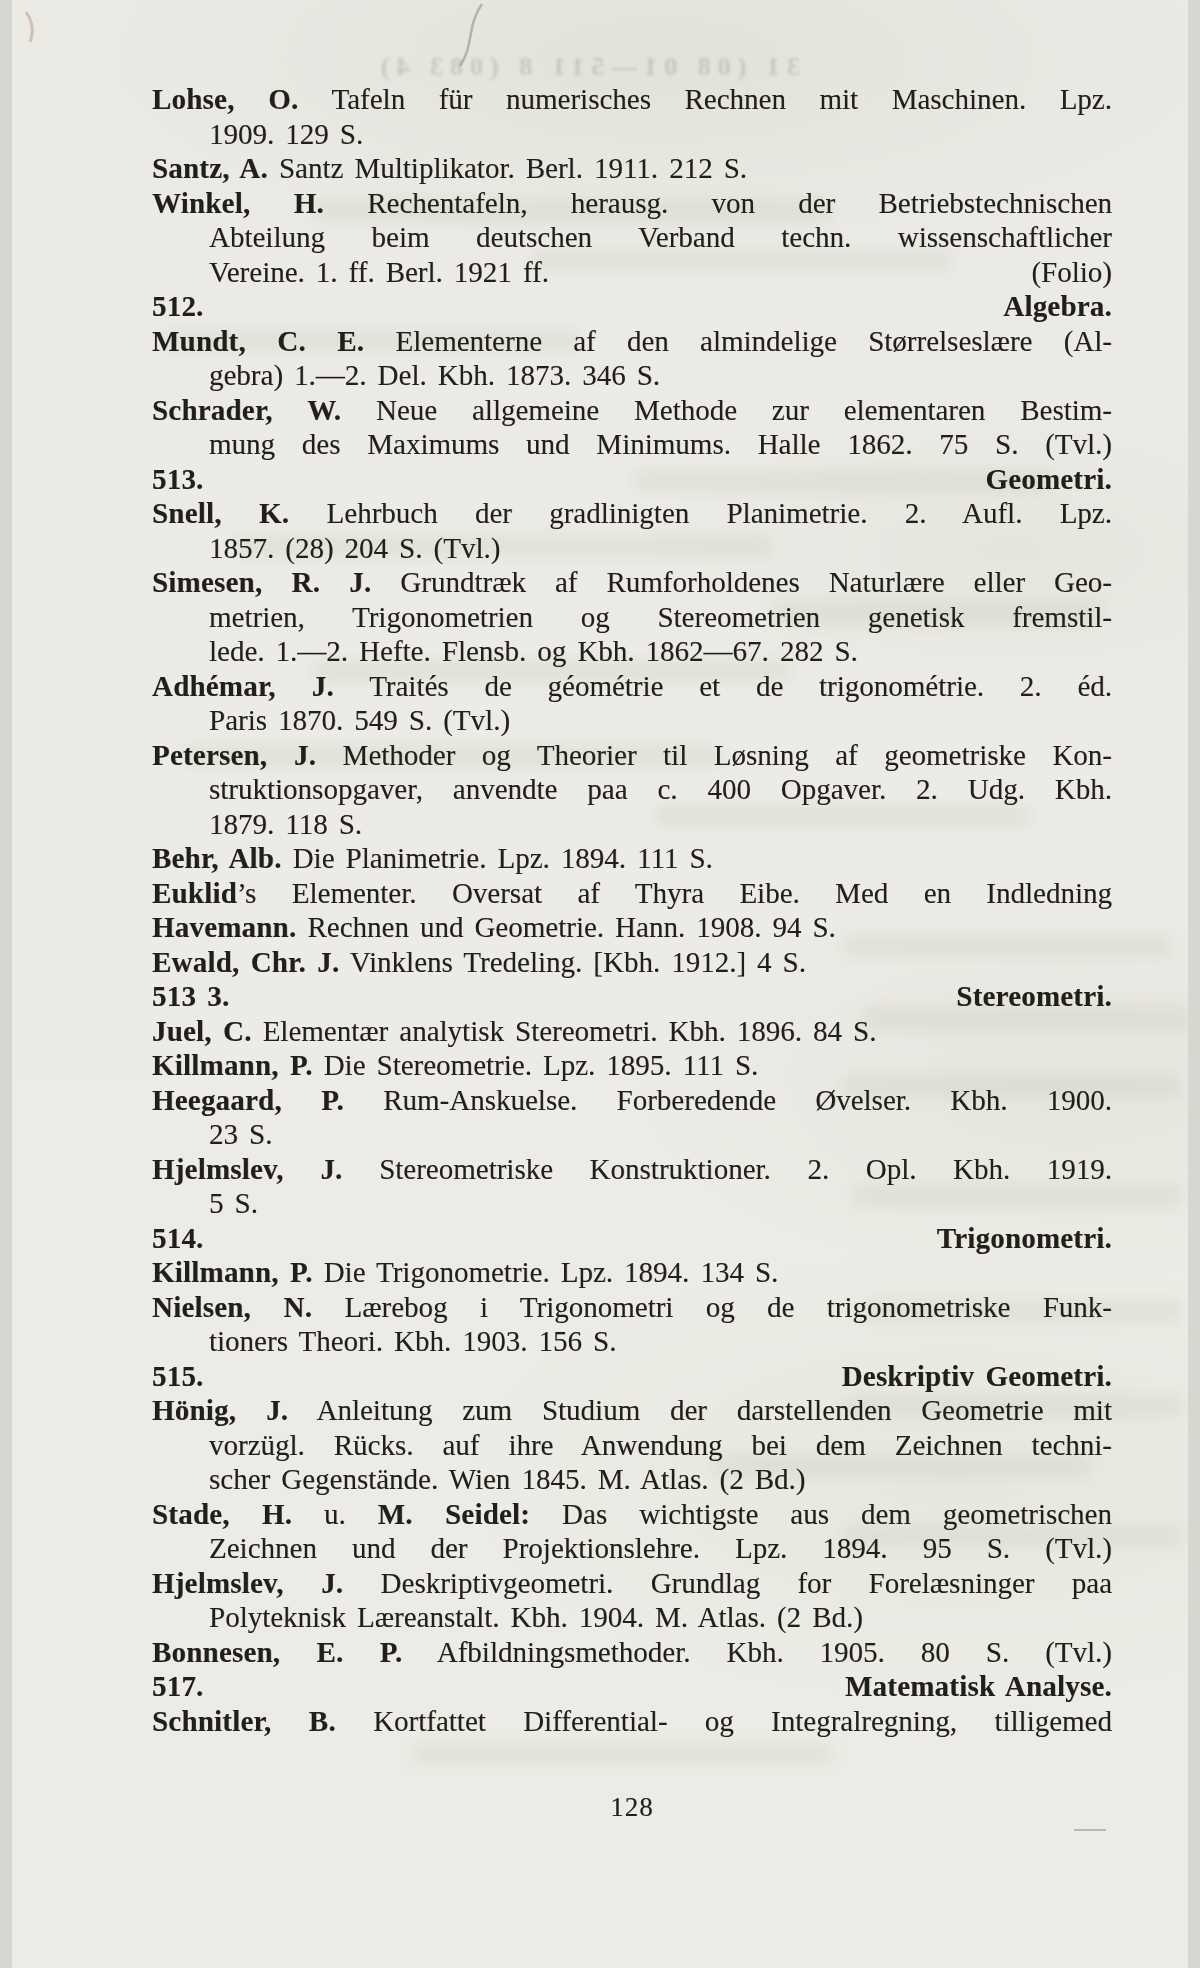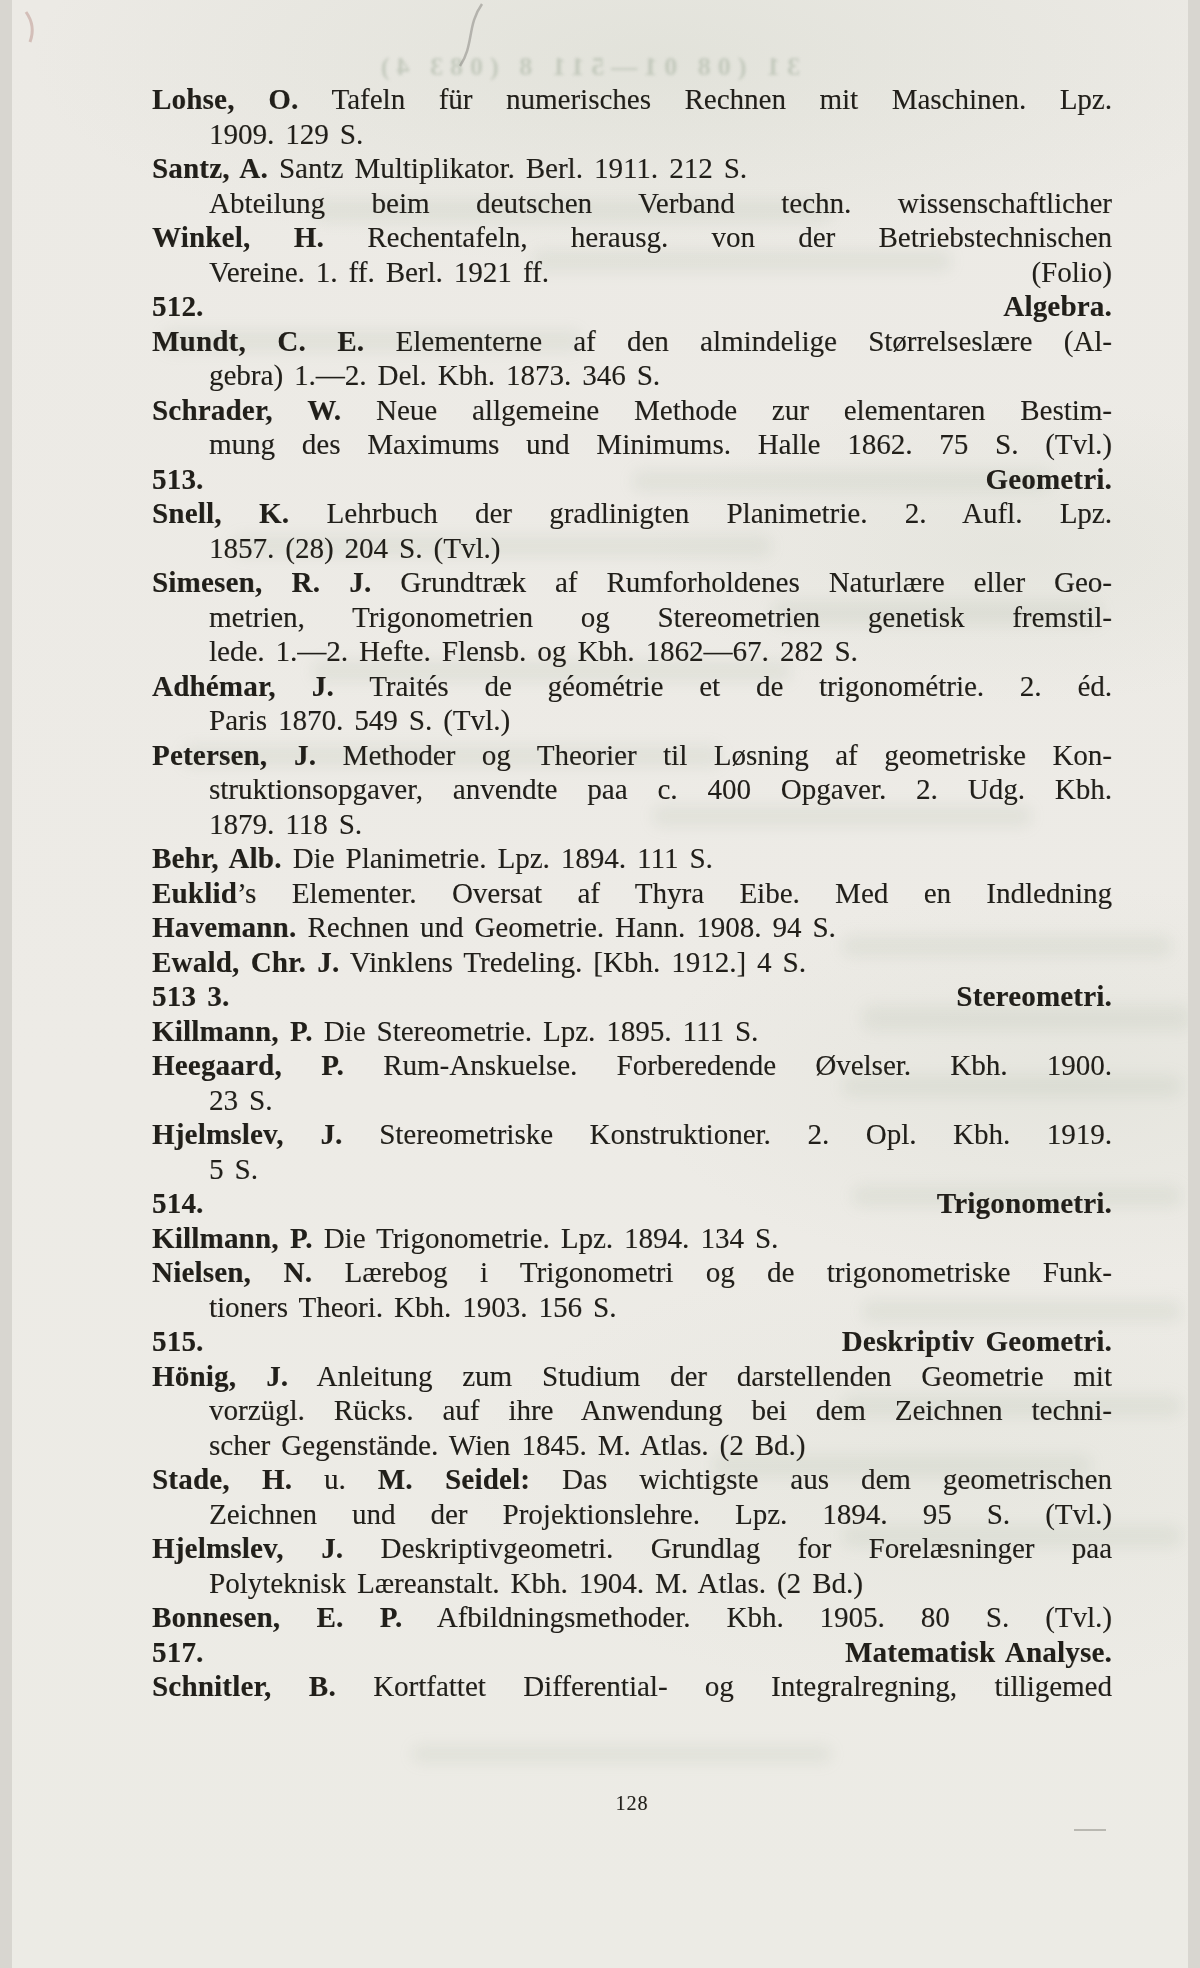--- a/index.html
+++ b/index.html
@@ -23,21 +23,21 @@
     text-shadow:0.4px 0.4px 0.3px rgba(42,38,30,0.35);
   }
   .line{height:34.5px;line-height:34.5px;white-space:nowrap;word-spacing:0.13em;}
   .line.just{white-space:normal;text-align:justify;text-align-last:justify;word-spacing:normal;overflow:hidden;}
   .line.cont{padding-left:57px;}
   .line.section{display:flex;justify-content:space-between;}
   .b{font-weight:bold;letter-spacing:0.2px;text-align:right;}
   .right-tag{float:right;}
   .page-number{
     position:absolute;left:0;top:1792px;width:960px;margin-left:140px;
-    text-align:center;font-size:20px;letter-spacing:1px;
+    text-align:center;font-size:27px;letter-spacing:1px;
     text-shadow:0.4px 0.4px 0.3px rgba(42,38,30,0.35);
   }
   
   .ghost-top{
     position:absolute;top:52px;left:168px;width:620px;
     transform:scaleX(-1);
     color:rgba(142,158,138,0.38);
     font-weight:bold;font-size:26px;letter-spacing:7px;
     filter:blur(1.6px);
     white-space:nowrap;
@@ -79,22 +79,22 @@
   <svg class="pencil" width="1200" height="1968">
     <path d="M470,4 C455,25 462,45 448,66" stroke="rgba(120,118,112,0.45)" stroke-width="2.5" fill="none"></path>
     <path d="M14,12 q10,14 4,30" stroke="rgba(165,110,100,0.35)" stroke-width="3" fill="none"></path>
     <path d="M1062,1830 h32" stroke="rgba(110,108,100,0.4)" stroke-width="2" fill="none"></path>
   </svg>
 
   <main class="text-block" id="lines-root">
       <div class="line entry just"><span class="b">Lohse, O.</span><span class="r"> Tafeln für numerisches Rechnen mit Maschinen. Lpz.</span></div>
       <div class="line cont"><span class="r">1909. 129 S.</span></div>
       <div class="line entry"><span class="b">Santz, A.</span><span class="r"> Santz Multiplikator. Berl. 1911. 212 S.</span></div>
+      <div class="line entry just"><span class="b">Winkel, H.</span><span class="r"> Rechentafeln, herausg. von der Betriebstechnischen</span></div>
       <div class="line cont just"><span class="r">Abteilung beim deutschen Verband techn. wissenschaftlicher</span></div>
-      <div class="line entry just"><span class="b">Winkel, H.</span><span class="r"> Rechentafeln, herausg. von der Betriebstechnischen</span></div>
       <div class="line cont"><span class="right-tag">(Folio)</span><span class="r">Vereine. 1. ff. Berl. 1921 ff.</span></div>
       <div class="line section">
         <span class="b">512.</span>
         <span class="b">Algebra.</span>
       </div>
       <div class="line entry just"><span class="b">Mundt, C. E.</span><span class="r"> Elementerne af den almindelige Størrelseslære (Al-</span></div>
       <div class="line cont"><span class="r">gebra) 1.—2. Del. Kbh. 1873. 346 S.</span></div>
       <div class="line entry just"><span class="b">Schrader, W.</span><span class="r"> Neue allgemeine Methode zur elementaren Bestim-</span></div>
       <div class="line cont just"><span class="r">mung des Maximums und Minimums. Halle 1862. 75 S. (Tvl.)</span></div>
       <div class="line section">
@@ -112,20 +112,21 @@
       <div class="line cont just"><span class="r">struktionsopgaver, anvendte paa c. 400 Opgaver. 2. Udg. Kbh.</span></div>
       <div class="line cont"><span class="r">1879. 118 S.</span></div>
       <div class="line entry"><span class="b">Behr, Alb.</span><span class="r"> Die Planimetrie. Lpz. 1894. 111 S.</span></div>
       <div class="line entry just"><span class="b">Euklid</span><span class="r">’s Elementer. Oversat af Thyra Eibe. Med en Indledning</span></div>
       <div class="line entry"><span class="b">Havemann.</span><span class="r"> Rechnen und Geometrie. Hann. 1908. 94 S.</span></div>
       <div class="line entry"><span class="b">Ewald, Chr. J.</span><span class="r"> Vinklens Tredeling. [Kbh. 1912.] 4 S.</span></div>
       <div class="line section">
         <span class="b">513 3.</span>
         <span class="b">Stereometri.</span>
       </div>
+      <div class="line entry"><span class="b">Juel, C.</span><span class="r"> Elementær analytisk Stereometri. Kbh. 1896. 84 S.</span></div>
       <div class="line entry"><span class="b">Killmann, P.</span><span class="r"> Die Stereometrie. Lpz. 1895. 111 S.</span></div>
       <div class="line entry just"><span class="b">Heegaard, P.</span><span class="r"> Rum-Anskuelse. Forberedende Øvelser. Kbh. 1900.</span></div>
       <div class="line cont"><span class="r">23 S.</span></div>
       <div class="line entry just"><span class="b">Hjelmslev, J.</span><span class="r"> Stereometriske Konstruktioner. 2. Opl. Kbh. 1919.</span></div>
       <div class="line cont"><span class="r">5 S.</span></div>
       <div class="line section">
         <span class="b">514.</span>
         <span class="b">Trigonometri.</span>
       </div>
       <div class="line entry"><span class="b">Killmann, P.</span><span class="r"> Die Trigonometrie. Lpz. 1894. 134 S.</span></div>

